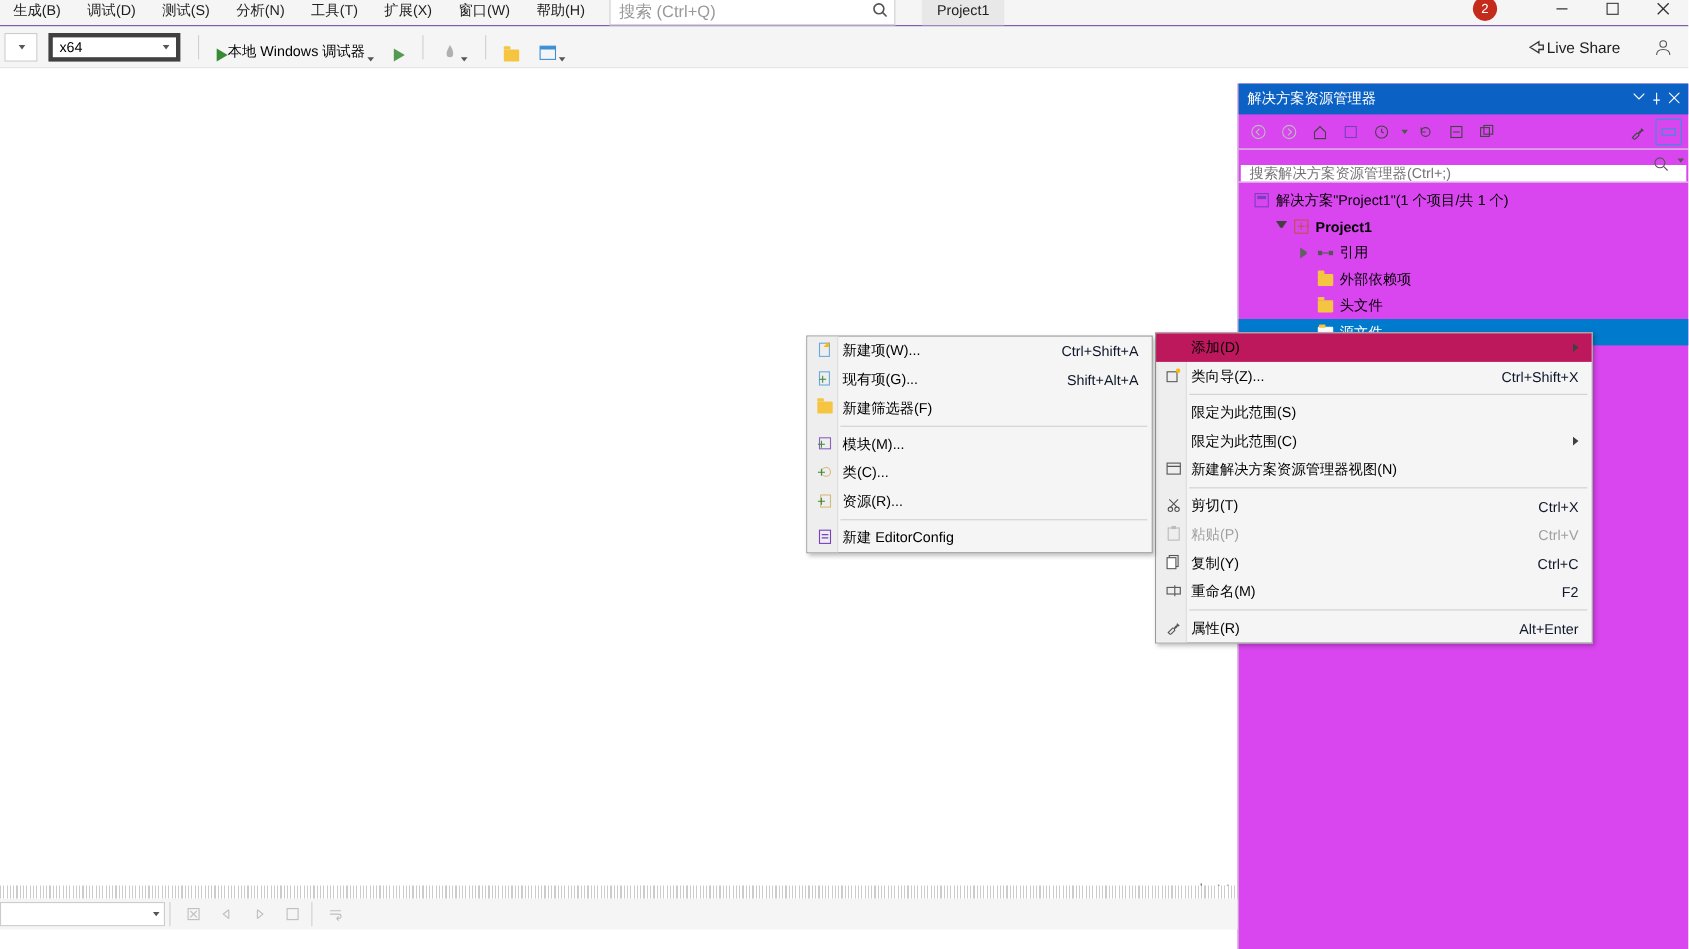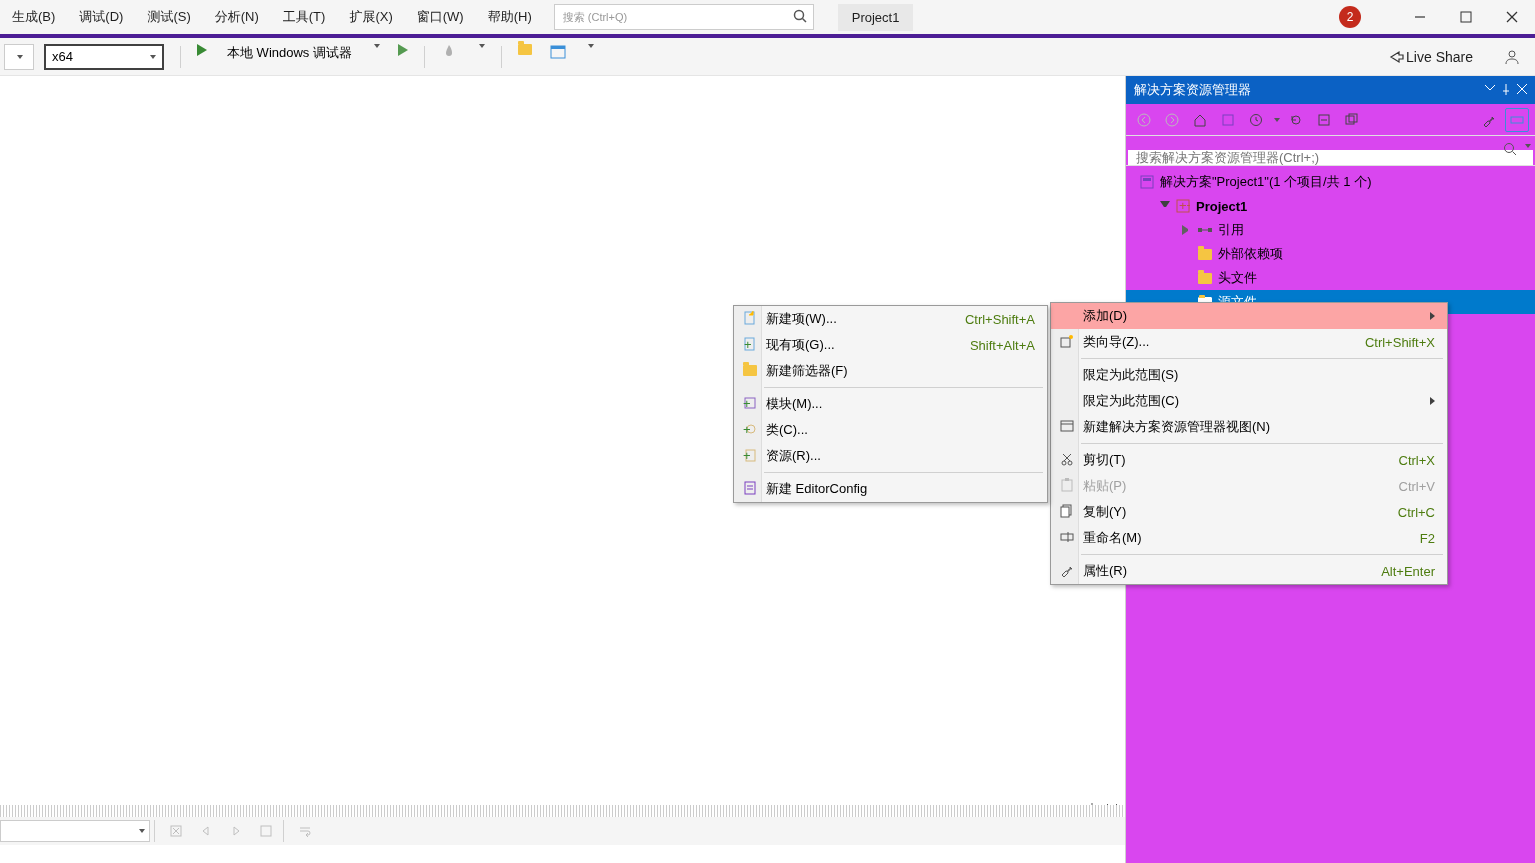--- a/index.html
+++ b/index.html
@@ -1,33 +1,33 @@
 <!DOCTYPE html>
 <html><head>
   <meta charset="utf-8">
   <style>
     *{box-sizing:border-box;margin:0;padding:0;font-family:"Microsoft YaHei","Segoe UI",Tahoma,sans-serif;font-size:13px;user-select:none}
     body{width:1535px;height:863px;background:#fff;overflow:hidden;position:relative}
     
-    .menubar{height:38px;display:flex;align-items:center;background:#f5f5f5;border-bottom:4px solid #4c1d95}
+    .menubar{height:24px;display:flex;align-items:flex-end;background:#f5f5f5;border-bottom:1px solid #4c1d95}
     .menu-item{padding:4px 12px;color:#1e1e1e;cursor:default}
     .search-box{margin-left:10px;width:260px;height:26px;border:1px solid #ccc;background:#fff;display:flex;align-items:center;position:relative}
-    .search-box input{border:none;outline:none;flex:1;padding:0 8px;font-size:11px;background:transparent;color:#ec4899}
+    .search-box input{border:none;outline:none;flex:1;padding:0 8px;font-size:15px;background:transparent;color:#ec4899}
     .search-box input::placeholder{color:#999}
     .search-glass{position:absolute;right:6px;top:4px}
     .project-label{margin-left:24px;padding:6px 14px;background:#e8e8e8;color:#1e1e1e}
     .win-controls{margin-left:auto;display:flex;align-items:center}
     .notif-badge{width:22px;height:22px;border-radius:50%;background:#c42b1c;color:#fff;display:flex;align-items:center;justify-content:center;font-size:12px;margin-right:36px}
     .win-btn{width:46px;height:30px;display:flex;align-items:center;justify-content:center}
     
     .toolbar{height:38px;display:flex;align-items:center;background:#f5f5f5;border-bottom:1px solid #e5e5e5;padding-left:4px;gap:6px}
     .dropdown-small{width:30px;height:26px;border:1px solid #ccc;display:flex;align-items:center;justify-content:center;background:#fff}
-    .dropdown-arch{width:120px;height:26px;border:2px solid #404040;background:#fff;display:flex;align-items:center;padding:0 6px;justify-content:space-between;margin-left:4px;margin-right:6px}
+    .dropdown-arch{width:120px;height:26px;border:4px solid #404040;background:#fff;display:flex;align-items:center;padding:0 6px;justify-content:space-between;margin-left:4px;margin-right:6px}
     .sep{width:1px;height:22px;background:#d0d0d0;margin:0 4px}
-    .tb-btn{height:26px;display:flex;align-items:flex-start;padding:0 6px;gap:20px}
+    .tb-btn{height:26px;display:flex;align-items:flex-end;padding:0 6px;gap:0}
     .play-green{border-left:10px solid #388a34;border-top:6px solid transparent;border-bottom:6px solid transparent}
     .play-outline{border-left:10px solid #388a34;border-top:6px solid transparent;border-bottom:6px solid transparent;opacity:.85}
     .caret{border-top:4px solid #555;border-left:3px solid transparent;border-right:3px solid transparent;margin-left:2px}
     .live-share{margin-left:auto;display:flex;align-items:center;gap:0;padding:0 10px}
     .live-share-text{color:#1e1e1e;font-size:14px}
     .fbk{margin:0 14px}
     
     .se-panel{position:absolute;right:0;top:76px;width:410px;bottom:0;background:#d946ef;border-left:1px solid #d0d0d0}
     .se-title{background:#0b61c4;color:#fff;height:28px;display:flex;align-items:center;padding:0 8px}
     .se-title .icons{margin-left:auto;display:flex;gap:6px}
@@ -46,24 +46,24 @@
     .tr.sel{background:#007acc;color:#fff}
     .exp{width:10px;height:10px;display:flex;align-items:center;justify-content:center}
     .exp.tri-close{border-left:6px solid #606060;border-top:4px solid transparent;border-bottom:4px solid transparent}
     .exp.tri-open{border-top:6px solid #404040;border-left:4px solid transparent;border-right:4px solid transparent}
     .bold{font-weight:bold}
     .folder-icon{width:14px;height:11px;background:#f5c542;border-radius:1px;position:relative;display:inline-block}
     .folder-icon::before{content:"";position:absolute;top:-3px;left:0;width:6px;height:3px;background:#f5c542;border-radius:1px 1px 0 0}
     
     .ctx{position:absolute;background:#f5f5f5;border:1px solid #9a9a9a;box-shadow:2px 2px 4px rgba(0,0,0,.25)}
     .ctx-row{display:flex;align-items:center;height:26px;padding:0 12px 0 32px;position:relative}
-    .ctx-row.hl{background:#fca5a5}
+    .ctx-row.hl{background:#be185d}
     .ctx-row.dis{color:#a0a0a0}
     .ctx-row .ic{position:absolute;left:8px;top:4px;width:16px;height:16px;display:flex;align-items:center;justify-content:center}
-    .ctx-row .shortcut{margin-left:auto;padding-left:40px;color:#4d7c0f}
+    .ctx-row .shortcut{margin-left:auto;padding-left:40px;color:#0f172a}
     .ctx-row.dis .shortcut{color:#a0a0a0}
     .ctx-row .arrow{margin-left:auto;border-left:5px solid #404040;border-top:4px solid transparent;border-bottom:4px solid transparent}
     .ctx-sep{height:1px;background:#d0d0d0;margin:3px 4px 3px 30px}
     .ctx-primary{left:1050px;top:302px;width:398px}
     .ctx-secondary{left:733px;top:305px;width:315px}
     .iconstrip{position:absolute;left:0;top:0;width:28px;bottom:0;background:#eee;border-right:1px solid #ddd}
     
     .bottom-strip{position:absolute;left:0;bottom:46px;right:410px;height:12px;background:repeating-linear-gradient(90deg,#ccc 0,#ccc 1px,#fff 1px,#fff 3px)}
     .bottom-bar{position:absolute;left:0;bottom:18px;right:410px;height:28px;background:#f5f5f5;display:flex;align-items:center}
     .bottom-head{position:absolute;left:0;bottom:46px;right:410px;height:14px;display:flex;justify-content:flex-end;gap:6px;padding-right:6px}

